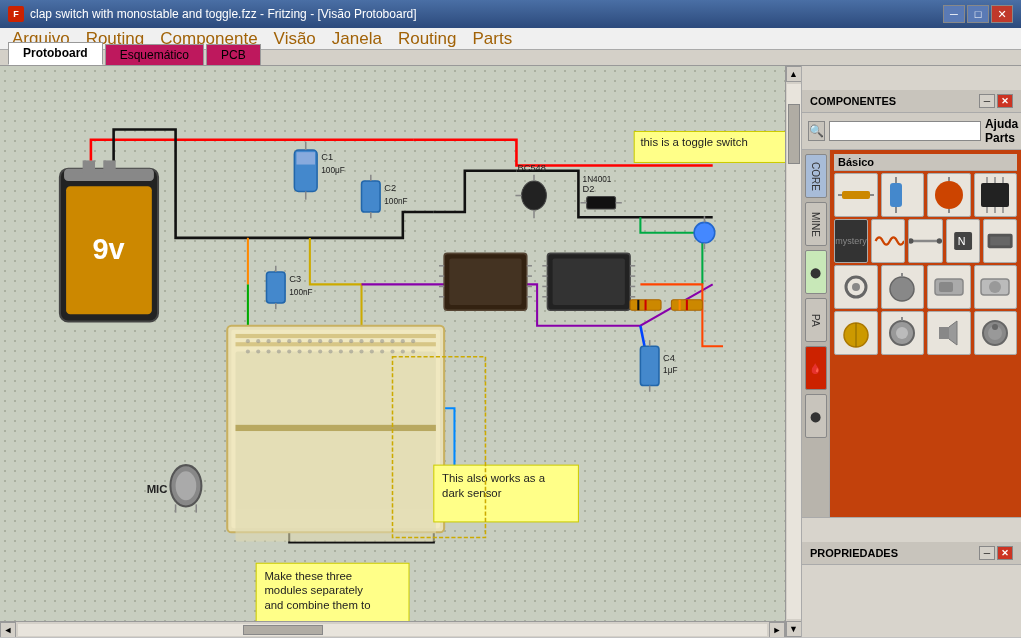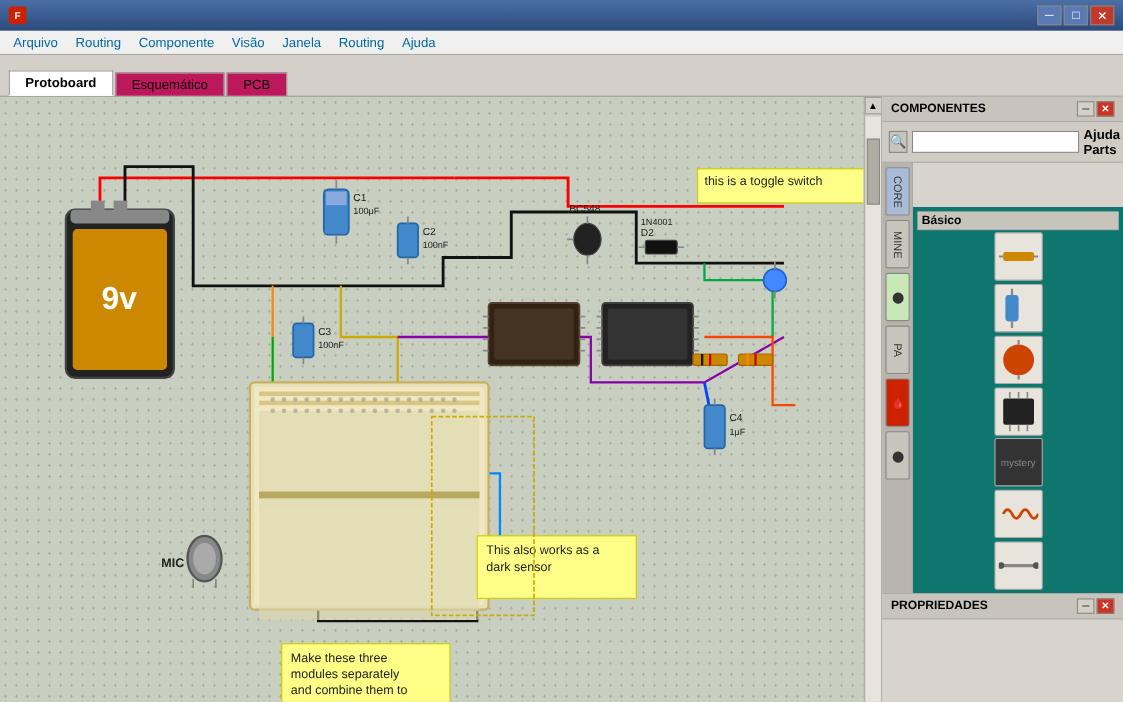--- a/index.html
+++ b/index.html
@@ -27,27 +27,27 @@
       height: 22px;
       background: #f0f0f0;
       border-bottom: 1px solid #aaa;
       display: flex;
       align-items: center;
       padding: 0 4px;
     }
     #menubar .menu-item {
       padding: 2px 8px;
       cursor: pointer;
-      font-size: 12px;
-      color: #0369a1;
+      font-size: 17px;
+      color: #a16207;
     }
 
     
     #tabbar {
-      height: 38px;
+      height: 16px;
       background: #d4d0c8;
       display: flex;
       align-items: flex-end;
       padding: 0 8px;
       border-bottom: 1px solid #999;
     }
     .tab {
       padding: 3px 14px;
       font-size: 12px;
       cursor: pointer;
@@ -135,20 +135,21 @@
     }
     #right-panel .panel-header {
       background: #c8c4bc;
       padding: 4px 8px;
       font-size: 11px;
       font-weight: bold;
       border-bottom: 1px solid #aaa;
       display: flex;
       justify-content: space-between;
       align-items: center;
+      margin-top: 24px;
     }
     #right-panel .panel-header .header-btns { display: flex; gap: 2px; }
     #right-panel .panel-header .hbtn { width: 16px; height: 14px; background: #d4d0c8; border: 1px solid #888; display: flex; align-items: center; justify-content: center; font-size: 9px; cursor: pointer; }
     #right-panel .panel-header .hbtn.close { background: #cc3322; color: white; }
 
     
     #search-bar {
       display: flex;
       align-items: center;
       padding: 4px 6px;
@@ -178,29 +179,27 @@
     #search-bar .title-label {
       font-size: 12px;
       font-weight: bold;
     }
 
     
     #components-grid {
       flex: 1;
       overflow-y: auto;
       padding: 4px;
-      background: #0f766e;
-      margin-top: 40px;
+      background: #c2410c;
     }
     .comp-row {
       display: flex;
       align-items: center;
       margin-bottom: 2px;
       gap: 3px;
-      flex-direction: column;
     }
     .comp-item {
       width: 44px;
       height: 44px;
       background: #e8e4dc;
       border: 1px solid #aaa;
       display: flex;
       align-items: center;
       justify-content: center;
       cursor: pointer;
@@ -330,36 +329,37 @@
       position: relative;
       overflow: hidden;
     }
   </style>
 </head>
 <body>
 
 <div id="titlebar">
   <div class="title-left">
     <div class="title-icon">F</div>
+    <span>clap switch with monostable and toggle.fzz - Fritzing - [Visão Protoboard]</span>
   </div>
   <div class="win-buttons">
     <div class="win-btn">─</div>
     <div class="win-btn">□</div>
     <div class="win-btn close">✕</div>
   </div>
 </div>
 
 <div id="menubar">
   <div class="menu-item">Arquivo</div>
   <div class="menu-item">Routing</div>
   <div class="menu-item">Componente</div>
   <div class="menu-item">Visão</div>
   <div class="menu-item">Janela</div>
   <div class="menu-item">Routing</div>
-  <div class="menu-item">Ajuda</div>
+  <div class="menu-item">Parts</div>
 </div>
 
 <div id="tabbar">
   <div class="tab active">Protoboard</div>
   <div class="tab">Esquemático</div>
   <div class="tab">PCB</div>
 </div>
 
 <div id="main">
 

